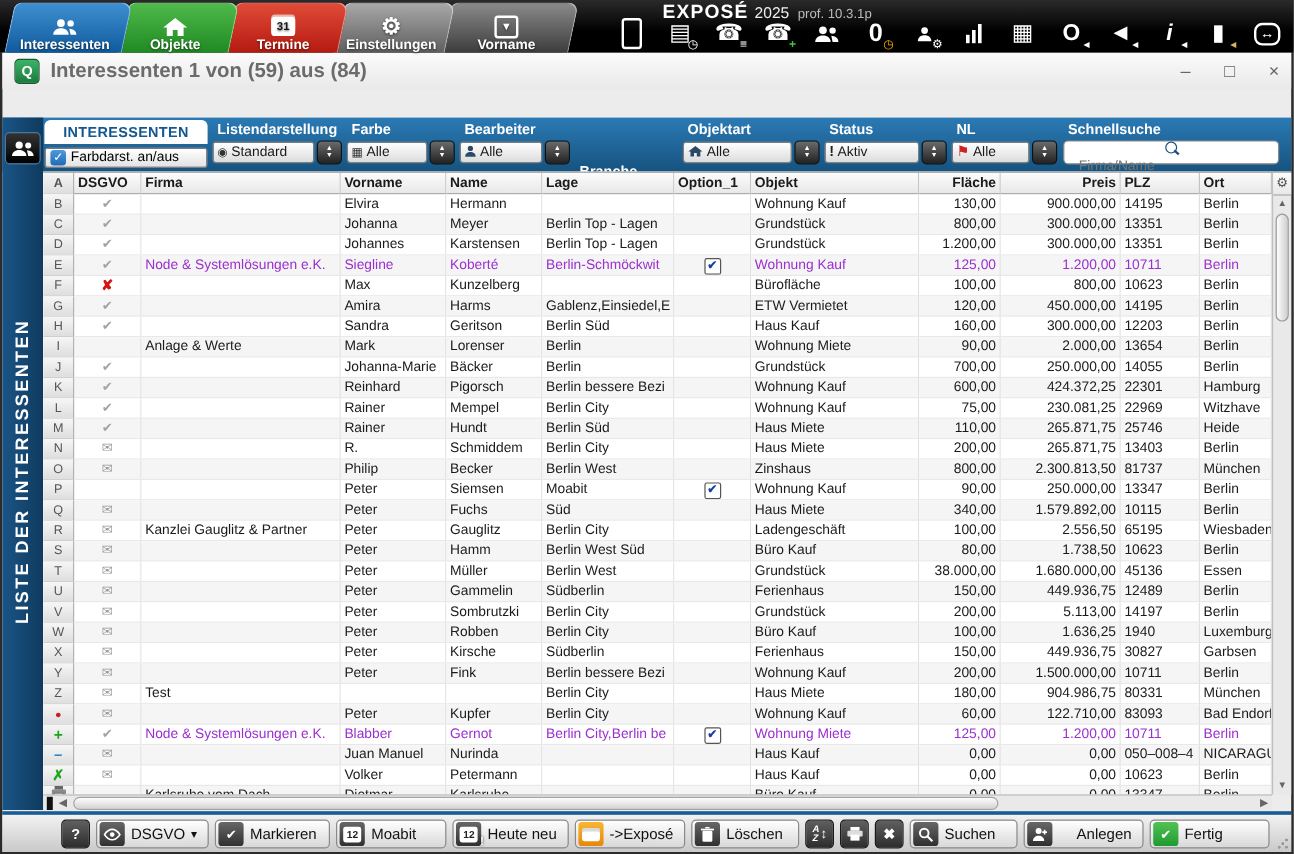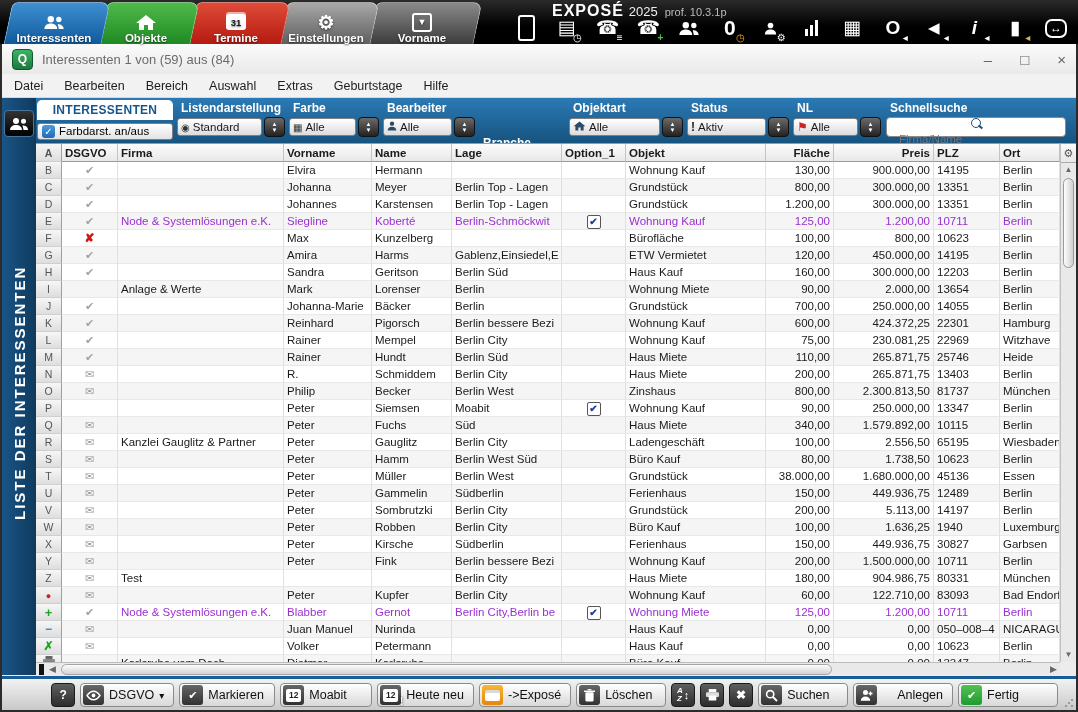--- a/index.html
+++ b/index.html
@@ -26,21 +26,21 @@
   .tico .ov{position:absolute;right:-1px;bottom:-1px;font-size:10px;line-height:10px;color:#fff;text-shadow:0 0 2px #000;}
   .phone-sh{display:block;width:13px;height:22px;border:2px solid #fff;border-radius:3px;}
   .bars{display:flex;align-items:flex-end;gap:2px;height:16px;}
   .bars i{display:block;width:3px;background:#fff;}
   .bars i:nth-child(1){height:7px}.bars i:nth-child(2){height:11px}.bars i:nth-child(3){height:16px}
   .rm{border:2px solid #fff;border-radius:7px;padding:0 3px;font-size:12px;line-height:15px;}
   
   .winframe{position:absolute;left:0;top:44px;width:1078px;height:668px;background:#ececec;border-left:2px solid #2b2b2b;border-right:2px solid #2b2b2b;border-bottom:2px solid #2b2b2b;box-sizing:border-box;}
   .winbar{position:absolute;left:0;top:0;right:0;height:30px;background:linear-gradient(#fbfbfb,#e9e9e9);display:flex;align-items:center;padding:0 10px;box-sizing:border-box;}
   .appico{width:19px;height:19px;border-radius:4px;background:linear-gradient(#3db368,#1b7a3d);color:#fff;font-weight:bold;font-size:12px;display:flex;align-items:center;justify-content:center;margin-right:9px;border:1px solid #0e5c2b;}
-  .wtitle{color:#6b6b6b;font-size:13px;}
+  .wtitle{color:#6b6b6b;font-size:17px;font-weight:bold;}
   .wctrl{margin-left:auto;display:flex;gap:28px;color:#666;font-size:15px;}
   .wctrl span{cursor:pointer;line-height:15px;}
   .menubar{position:absolute;left:0;top:30px;right:0;height:23px;background:#f2f2f2;border-bottom:1px solid #d9d9d9;display:flex;align-items:center;gap:21px;padding-left:12px;font-size:12.5px;color:#1c1c1c;}
   .menubar span{cursor:pointer;}
   
   .filterbar{position:absolute;left:0;top:54px;right:0;height:45px;background:linear-gradient(#2b7ab5,#16537f);}
   .fgrid{position:absolute;left:34px;right:4px;top:0;bottom:0;display:flex;}
   .fgroup{display:flex;flex-direction:column;box-sizing:border-box;padding:2px 3px 3px 1px;}
   .fglabel{color:#fff;font-weight:bold;font-size:12px;height:17px;line-height:17px;padding-left:4px;white-space:nowrap;}
   .fgctl{display:flex;align-items:center;height:20px;}
@@ -246,29 +246,20 @@
     <div class="winbar">
       <div class="appico">Q</div>
       <div class="wtitle">Interessenten  1 von (59) aus (84)</div>
       <div class="wctrl">
         <span>–</span>
         <span>□</span>
         <span>×</span>
       </div>
     </div>
 
-    <div class="menubar" id="menubar">
-        <span>Datei</span>
-        <span>Bearbeiten</span>
-        <span>Bereich</span>
-        <span>Auswahl</span>
-        <span>Extras</span>
-        <span>Geburtstage</span>
-        <span>Hilfe</span>
-      </div>
 
     <div class="filterbar">
       <div class="fgrid" id="fgrid">
         <div class="fgroup" style="width:140px">
           <div class="activetab">INTERESSENTEN</div>
           <div class="cbbox">
             <span class="bluecheck">✓</span>
             <span>Farbdarst. an/aus</span>
           </div>
         </div>

